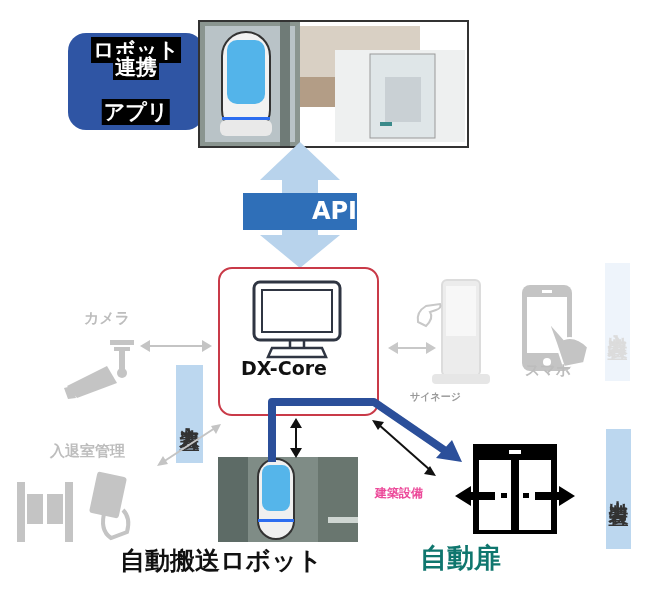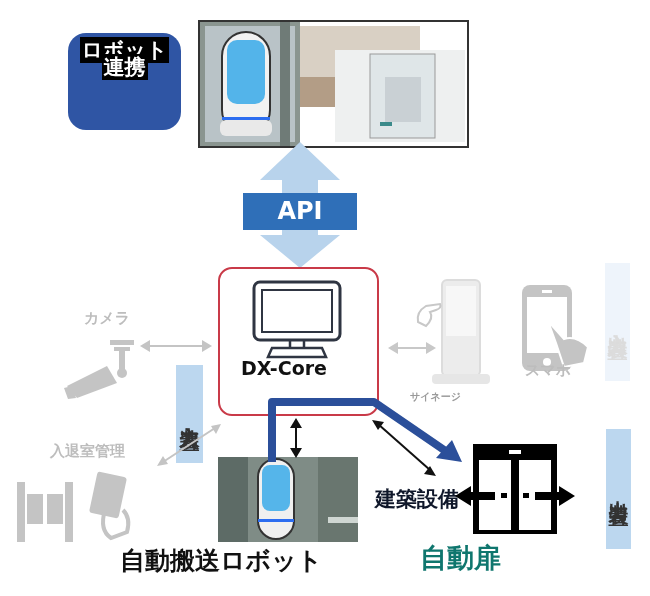--- a/index.html
+++ b/index.html
@@ -1,43 +1,44 @@
 <!DOCTYPE html>
 <html><head>
 <meta charset="utf-8">
 <style>
   html,body{margin:0;padding:0;background:#ffffff;}
   body{width:650px;height:596px;position:relative;overflow:hidden;font-family:"DejaVu Sans","Liberation Sans",sans-serif;}
   .abs{position:absolute;}
   
-  #app-badge{left:68px;top:33px;width:113px;height:97px;background:#2f55a4;border-radius:18px;}
+  #app-badge{left:68px;top:33px;width:136px;height:97px;background:#2f55a4;border-radius:18px;}
   .app-line{position:absolute;left:50%;transform:translateX(-50%);background:#000;color:#fff;font-weight:bold;font-size:21px;line-height:26px;white-space:nowrap;padding:0 2px;}
   
   #photo-top{left:198px;top:20px;width:267px;height:124px;border:2px solid #333;background:#fff;overflow:hidden;}
   
-  #api-label{left:243px;top:193px;width:114px;height:37px;background:#2f6fb8;color:#fff;font-weight:bold;font-size:24px;text-align:center;line-height:37px;}
+  #api-label{left:243px;top:193px;width:114px;height:37px;background:#2f6fb8;color:#fff;font-weight:bold;font-size:24px;text-align:right;line-height:37px;}
   
   #dx-box{left:218px;top:267px;width:157px;height:145px;border:2px solid #c93a48;border-radius:14px;}
   #dx-label{left:204px;top:357px;width:160px;text-align:center;font-weight:bold;font-size:19px;color:#111;}
   .gray-text{color:#bdbdbd;font-weight:bold;font-size:15px;}
   .vlabel{writing-mode:vertical-rl;text-orientation:upright;font-weight:bold;font-size:20px;letter-spacing:2px;text-align:center;}
   #in-label{left:176px;top:365px;width:27px;height:98px;background:#bcd7ef;color:#333;line-height:27px;}
   #io-label{left:605px;top:263px;width:25px;height:118px;background:#eef4fb;color:#dcdcdc;line-height:25px;}
   #out-label{left:606px;top:429px;width:25px;height:120px;background:#bcd7ef;color:#333;line-height:25px;}
   #robot-photo{left:218px;top:457px;width:140px;height:85px;background:#5b6b62;overflow:hidden;}
   #robot-label{left:120px;top:544px;font-weight:bold;font-size:25px;color:#111;white-space:nowrap;}
   #door-label{left:420px;top:540px;font-weight:bold;font-size:27px;color:#0f766e;white-space:nowrap;}
-  #bldg-label{left:375px;top:485px;font-weight:bold;font-size:21px;color:#0f172a;white-space:nowrap;}
+  #bldg-label{left:375px;top:485px;font-weight:bold;font-size:12px;color:#ec4899;white-space:nowrap;}
 </style>
 </head>
 <body>
 
 <div id="app-badge" class="abs">
   <div class="app-line" style="top:4px">ロボット</div>
   <div class="app-line" style="top:21px">連携</div>
+  <div class="app-line" style="top:66px">アプリ</div>
 </div>
 
 <div id="photo-top" class="abs">
   <svg width="267" height="124" viewBox="0 0 267 124">
     <rect x="0" y="0" width="100" height="124" fill="#8a9590"></rect>
     <rect x="5" y="4" width="90" height="116" fill="#b9c3c7"></rect>
     <rect x="80" y="0" width="10" height="124" fill="#6f7b77"></rect>
     <rect x="100" y="4" width="120" height="70" fill="#d9d0c4"></rect>
     <rect x="100" y="55" width="50" height="30" fill="#b39d86"></rect>
     <rect x="135" y="28" width="130" height="92" fill="#eef0f0"></rect>

